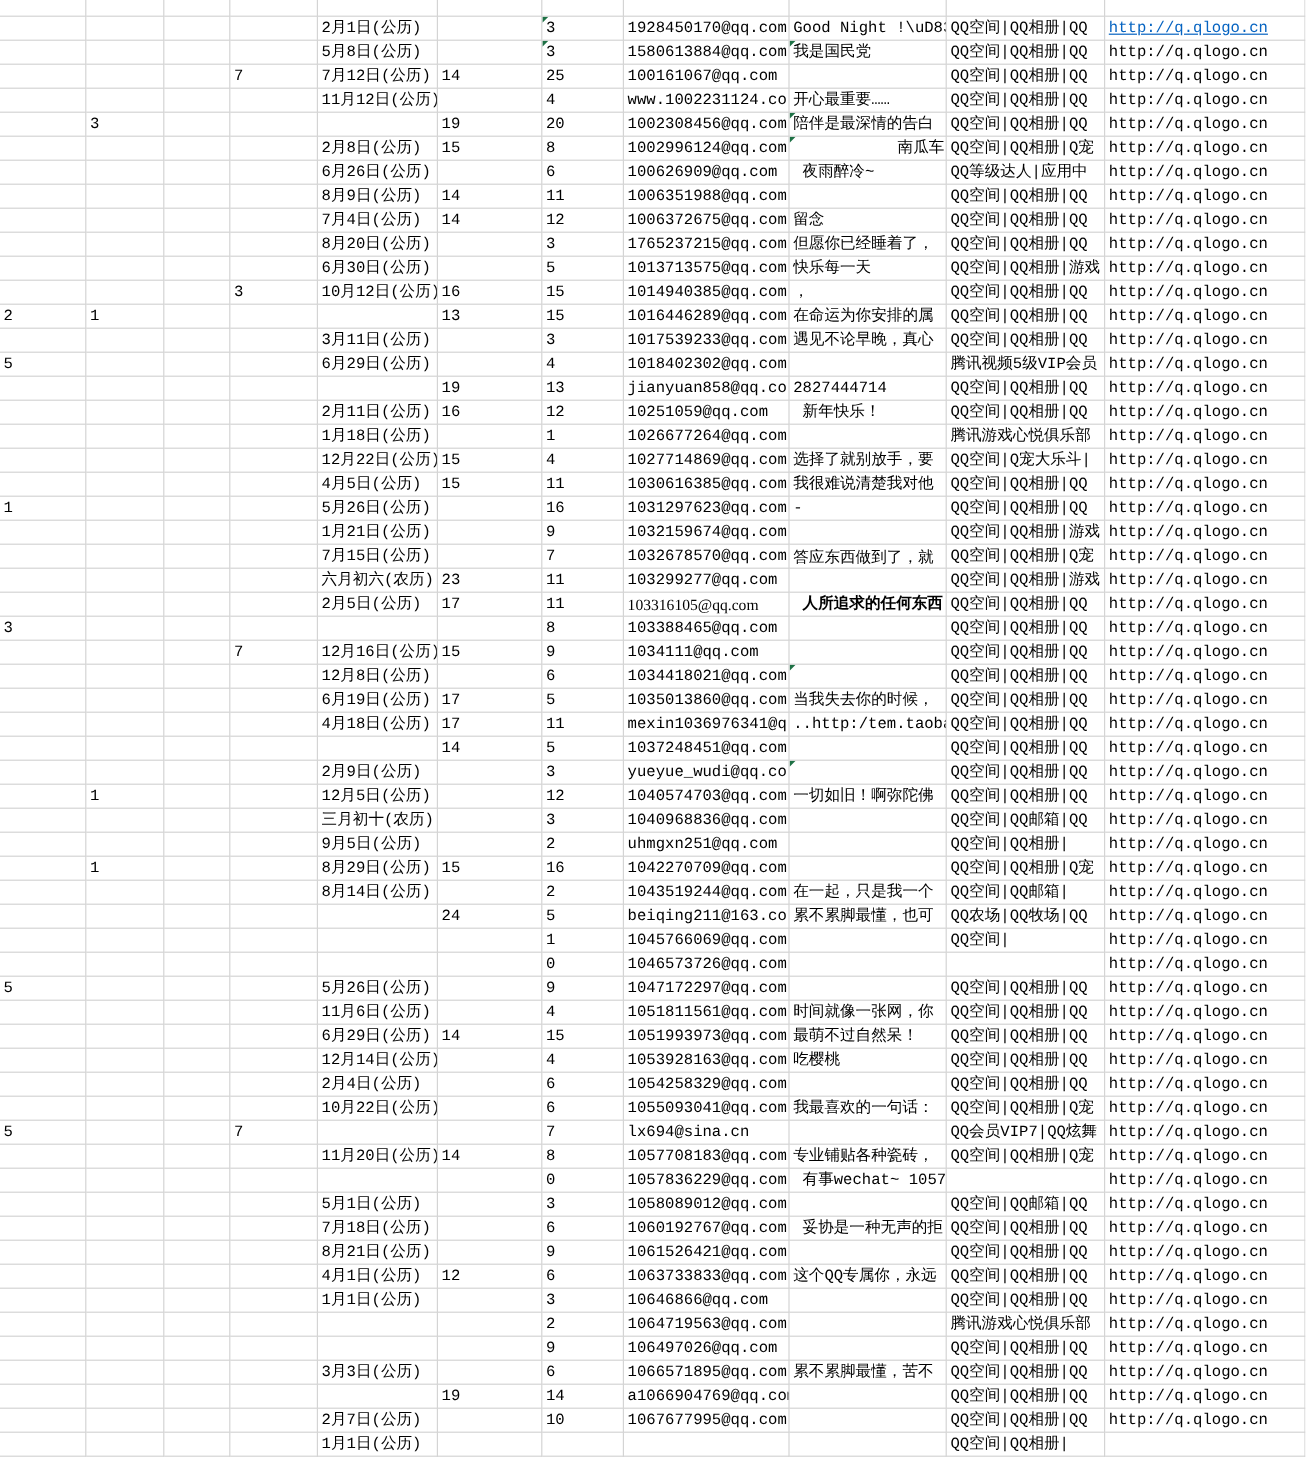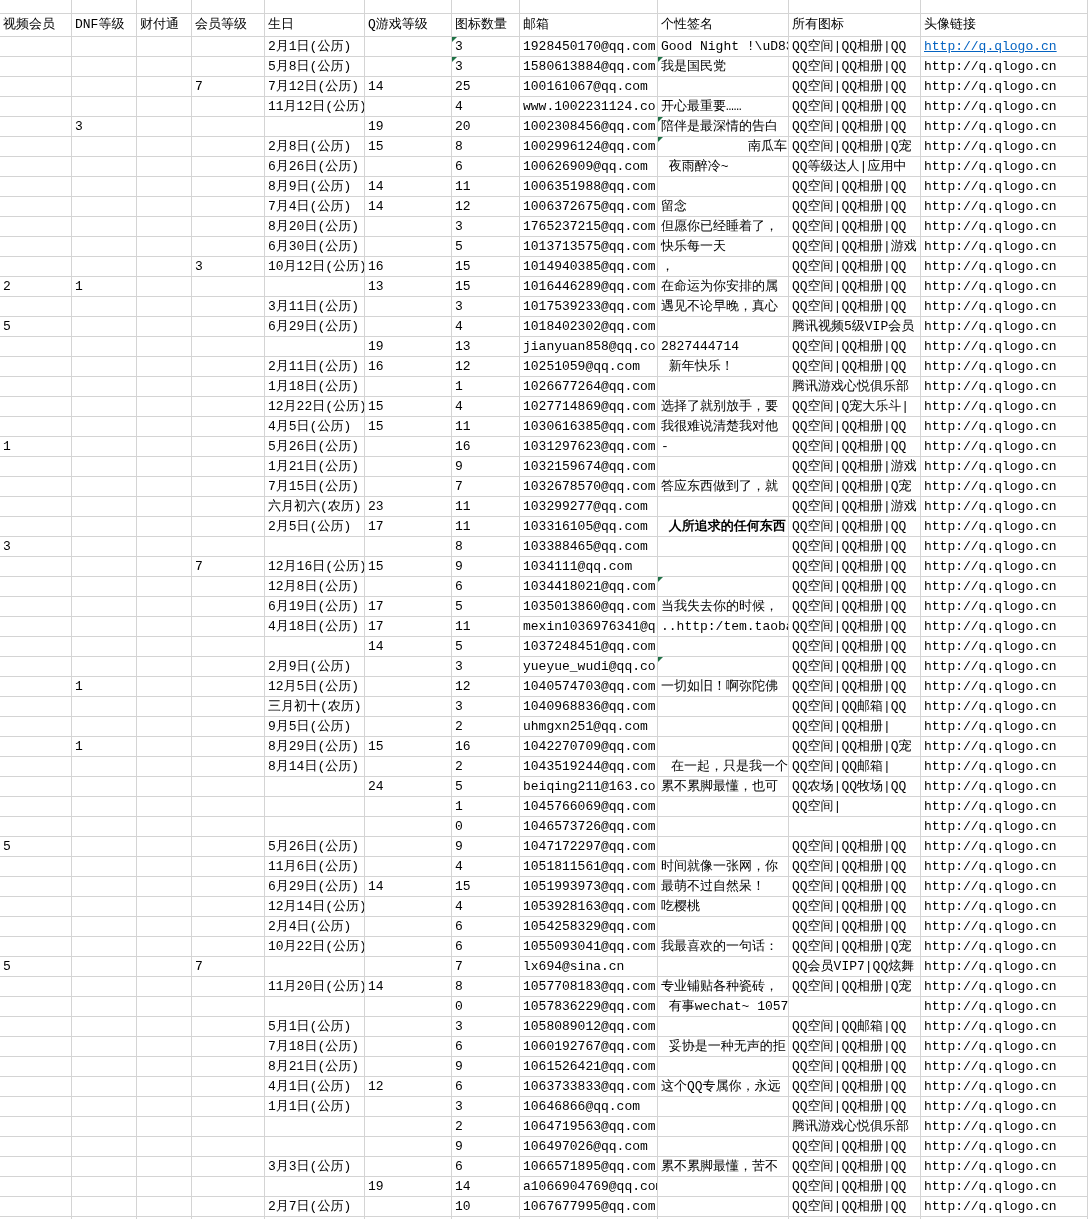--- a/index.html
+++ b/index.html
@@ -46,33 +46,20 @@
       <div class="cell" style="width: 55px;"></div>
       <div class="cell" style="width: 73px;"></div>
       <div class="cell" style="width: 100px;"></div>
       <div class="cell" style="width: 87px;"></div>
       <div class="cell" style="width: 68px;"></div>
       <div class="cell" style="width: 138px;"></div>
       <div class="cell" style="width: 131px;"></div>
       <div class="cell" style="width: 132px;"></div>
       <div class="cell" style="width: 167px;"></div>
     </div>
-    <div class="row header">
-      <div class="cell" style="width: 72px;">视频会员</div>
-      <div class="cell" style="width: 65px;">DNF等级</div>
-      <div class="cell" style="width: 55px;">财付通</div>
-      <div class="cell" style="width: 73px;">会员等级</div>
-      <div class="cell" style="width: 100px;">生日</div>
-      <div class="cell" style="width: 87px;">Q游戏等级</div>
-      <div class="cell" style="width: 68px;">图标数量</div>
-      <div class="cell" style="width: 138px;">邮箱</div>
-      <div class="cell" style="width: 131px;">个性签名</div>
-      <div class="cell" style="width: 132px;">所有图标</div>
-      <div class="cell" style="width: 167px;">头像链接</div>
-    </div>
     <div class="row">
       <div class="cell" style="width: 72px;"></div>
       <div class="cell" style="width: 65px;"></div>
       <div class="cell" style="width: 55px;"></div>
       <div class="cell" style="width: 73px;"></div>
       <div class="cell" style="width: 100px;">2月1日(公历)</div>
       <div class="cell" style="width: 87px;"></div>
       <div class="cell" style="width: 68px;">3<i class="err"></i></div>
       <div class="cell" style="width: 138px;">1928450170@qq.com</div>
       <div class="cell" style="width: 131px;">Good Night !\uD83</div>
@@ -354,21 +341,21 @@
     </div>
     <div class="row">
       <div class="cell" style="width: 72px;"></div>
       <div class="cell" style="width: 65px;"></div>
       <div class="cell" style="width: 55px;"></div>
       <div class="cell" style="width: 73px;"></div>
       <div class="cell" style="width: 100px;">7月15日(公历)</div>
       <div class="cell" style="width: 87px;"></div>
       <div class="cell" style="width: 68px;">7</div>
       <div class="cell" style="width: 138px;">1032678570@qq.com</div>
-      <div class="cell" style="width: 131px;">答应东西做到了，就</div>
+      <div class="cell" style="width: 131px; font-family: Liberation Serif, serif;">答应东西做到了，就</div>
       <div class="cell" style="width: 132px;">QQ空间|QQ相册|Q宠</div>
       <div class="cell" style="width: 167px;"><span>http://q.qlogo.cn</span></div>
     </div>
     <div class="row">
       <div class="cell" style="width: 72px;"></div>
       <div class="cell" style="width: 65px;"></div>
       <div class="cell" style="width: 55px;"></div>
       <div class="cell" style="width: 73px;"></div>
       <div class="cell" style="width: 100px;">六月初六(农历)</div>
       <div class="cell" style="width: 87px;">23</div>
@@ -379,21 +366,21 @@
       <div class="cell" style="width: 167px;"><span>http://q.qlogo.cn</span></div>
     </div>
     <div class="row">
       <div class="cell" style="width: 72px;"></div>
       <div class="cell" style="width: 65px;"></div>
       <div class="cell" style="width: 55px;"></div>
       <div class="cell" style="width: 73px;"></div>
       <div class="cell" style="width: 100px;">2月5日(公历)</div>
       <div class="cell" style="width: 87px;">17</div>
       <div class="cell" style="width: 68px;">11</div>
-      <div class="cell" style="width: 138px;">103316105@qq.com</div>
+      <div class="cell" style="width: 138px; font-family: Liberation Serif, serif;">103316105@qq.com</div>
       <div class="cell" style="width: 131px; font-weight: bold;"> 人所追求的任何东西</div>
       <div class="cell" style="width: 132px;">QQ空间|QQ相册|QQ</div>
       <div class="cell" style="width: 167px;"><span>http://q.qlogo.cn</span></div>
     </div>
     <div class="row">
       <div class="cell" style="width: 72px;">3</div>
       <div class="cell" style="width: 65px;"></div>
       <div class="cell" style="width: 55px;"></div>
       <div class="cell" style="width: 73px;"></div>
       <div class="cell" style="width: 100px;"></div>
@@ -536,21 +523,21 @@
     </div>
     <div class="row">
       <div class="cell" style="width: 72px;"></div>
       <div class="cell" style="width: 65px;"></div>
       <div class="cell" style="width: 55px;"></div>
       <div class="cell" style="width: 73px;"></div>
       <div class="cell" style="width: 100px;">8月14日(公历)</div>
       <div class="cell" style="width: 87px;"></div>
       <div class="cell" style="width: 68px;">2</div>
       <div class="cell" style="width: 138px;">1043519244@qq.com</div>
-      <div class="cell" style="width: 131px; text-align: right;">在一起，只是我一个</div>
+      <div class="cell" style="width: 131px;">在一起，只是我一个</div>
       <div class="cell" style="width: 132px;">QQ空间|QQ邮箱|</div>
       <div class="cell" style="width: 167px;"><span>http://q.qlogo.cn</span></div>
     </div>
     <div class="row">
       <div class="cell" style="width: 72px;"></div>
       <div class="cell" style="width: 65px;"></div>
       <div class="cell" style="width: 55px;"></div>
       <div class="cell" style="width: 73px;"></div>
       <div class="cell" style="width: 100px;"></div>
       <div class="cell" style="width: 87px;">24</div>

